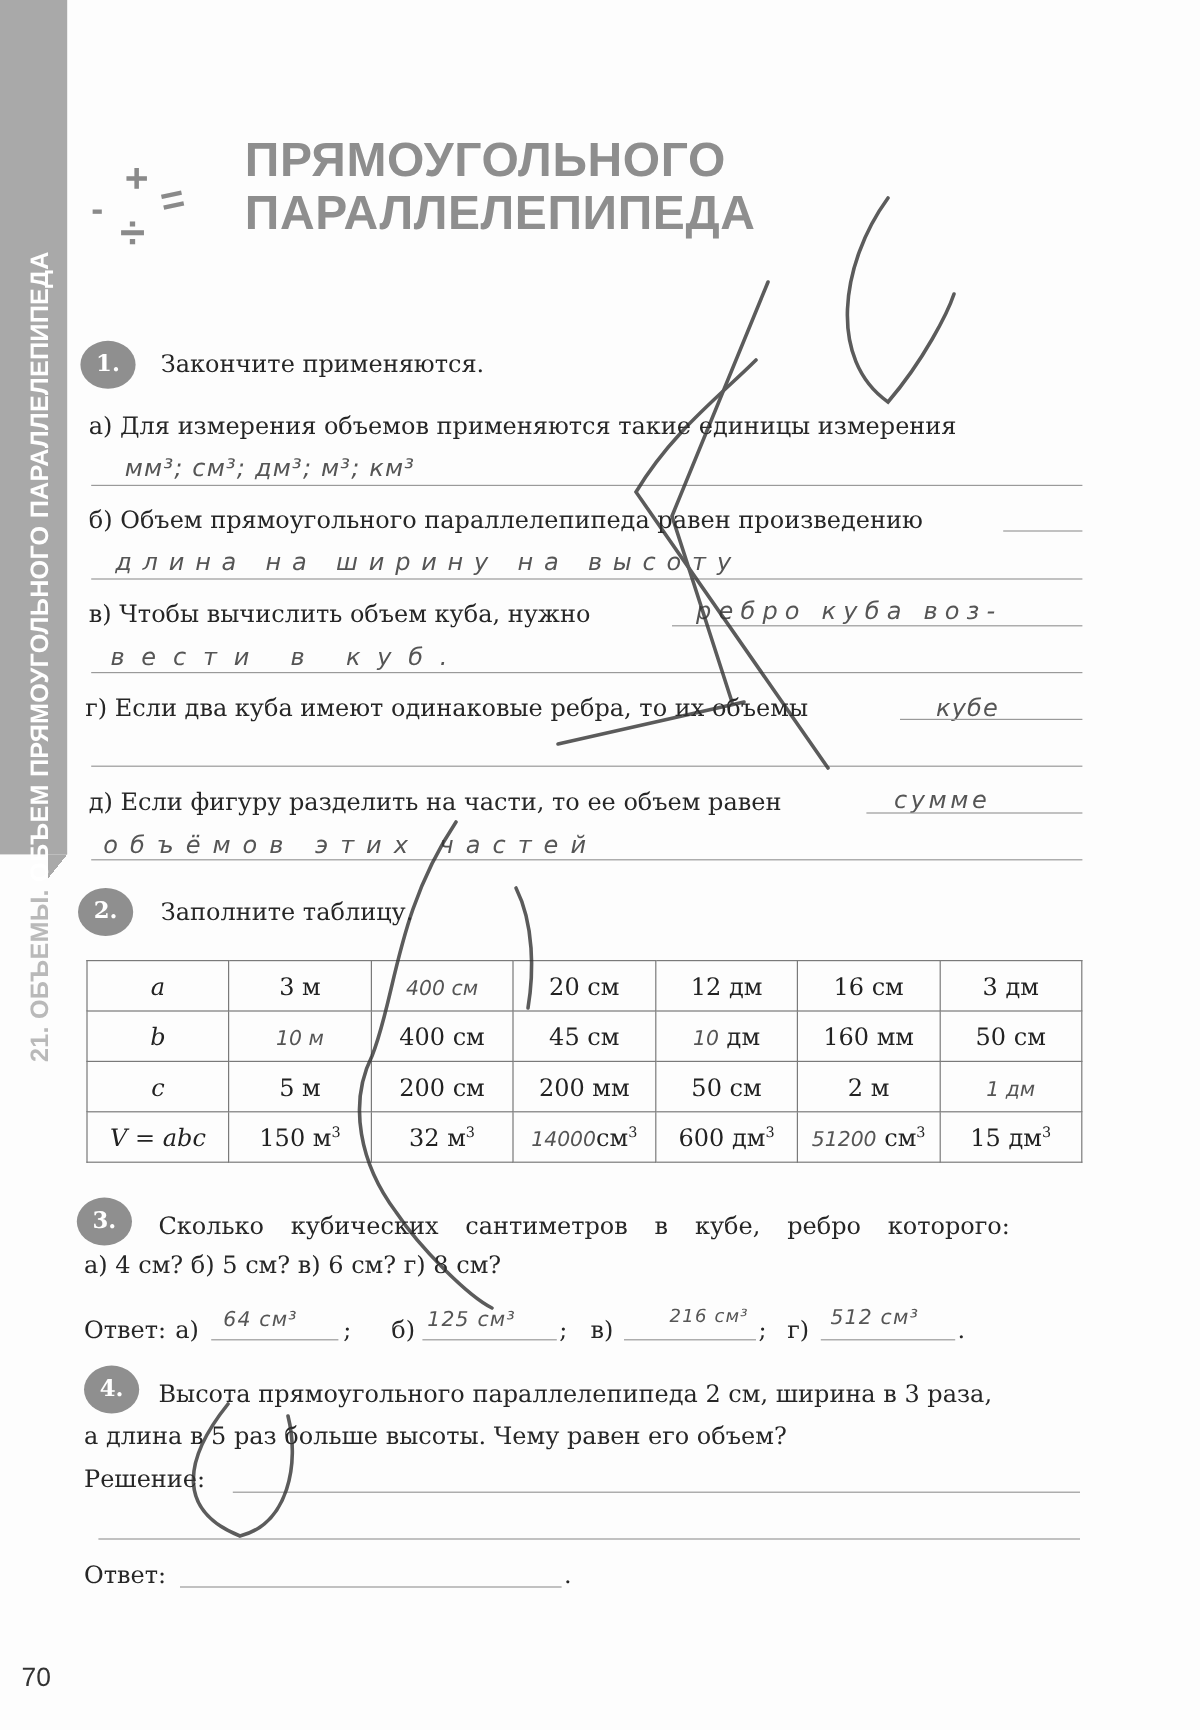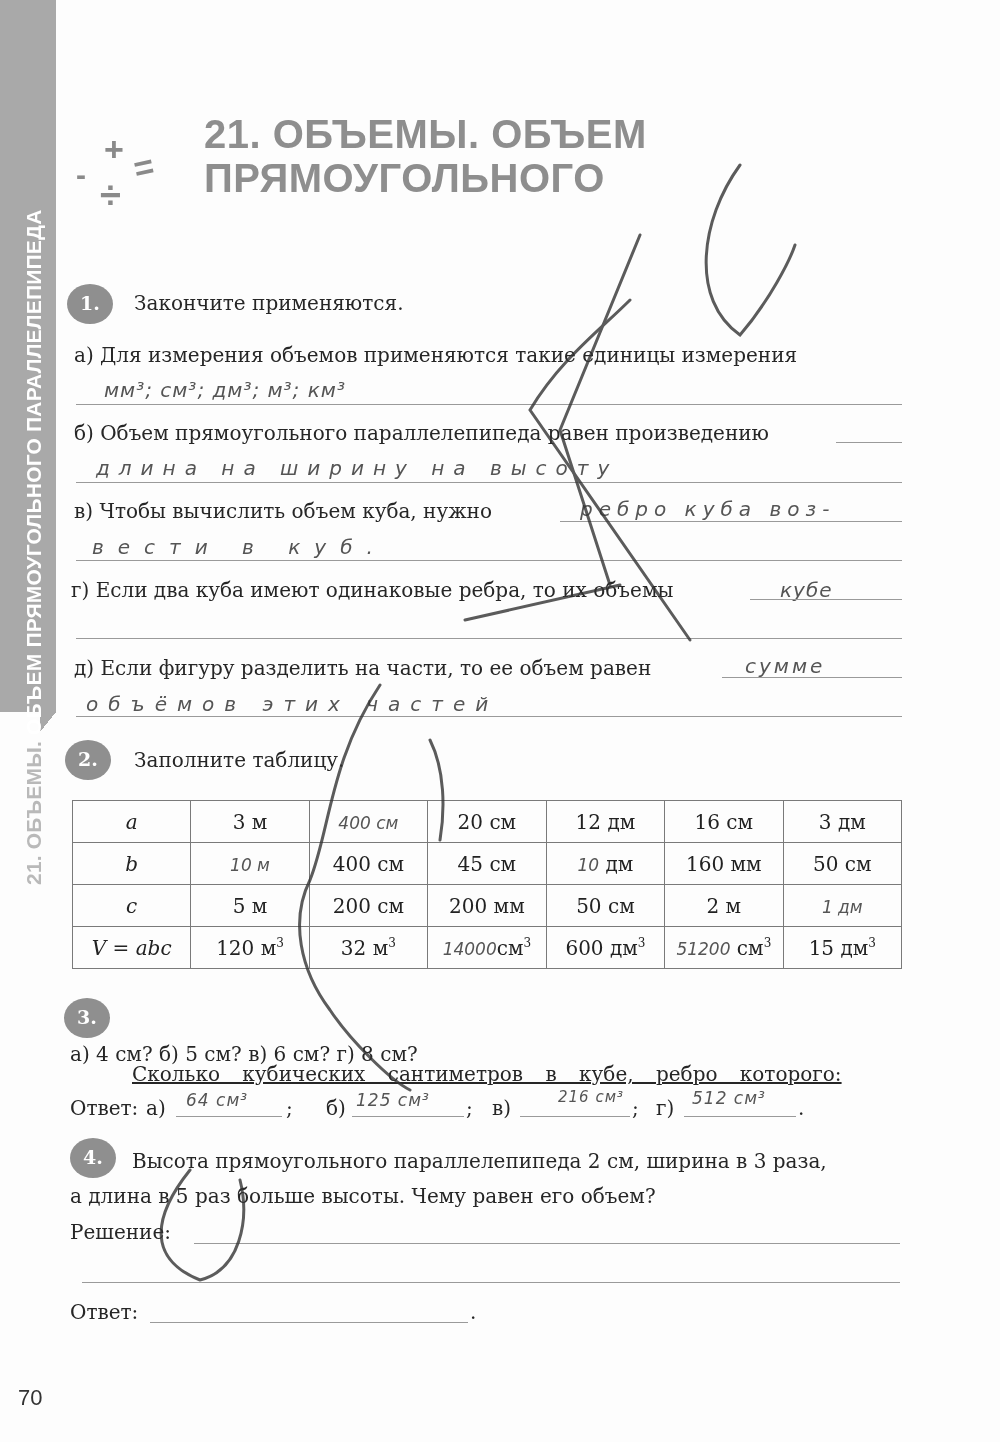--- a/index.html
+++ b/index.html
@@ -39,22 +39,22 @@
 <div class="sidebar-text"><span class="lower">21. ОБЪЕМЫ. </span><span>ОБЪЕМ ПРЯМОУГОЛЬНОГО ПАРАЛЛЕЛЕПИПЕДА</span></div>
 
 <div class="deco">
   <span style="left:4px;top:28px;font-size:30px;">-</span>
   <span style="left:32px;top:0px;font-size:34px;">+</span>
   <span style="left:28px;top:44px;font-size:38px;">÷</span>
   <span style="left:62px;top:18px;font-size:34px;transform:rotate(-12deg);">=</span>
 </div>
 
 <div class="title">
-  <div>21. ОБЪЕМЫ. ОБЪЕМ</div>
   <div>ПРЯМОУГОЛЬНОГО</div>
+  <div>ПАРАЛЛЕЛЕПИПЕДА</div>
 </div>
 
 <div class="badge" style="left:67px;top:284px;">1.</div>
 <div class="txt" style="left:134px;top:291px;">Закончите применяются.</div>
 
 <div class="txt" style="left:74px;top:343px;">а) Для измерения объемов применяются такие единицы измерения</div>
 <div class="hand" style="left:104px;top:378px;">мм³; см³; дм³; м³; км³</div>
 <div class="line" style="left:76px;top:404px;width:826px;"></div>
 
 <div class="txt" style="left:74px;top:421px;">б) Объем прямоугольного параллелепипеда равен произведению</div>
@@ -106,32 +106,32 @@
     <td class="hdr">c</td>
     <td>5 м</td>
     <td>200 см</td>
     <td>200 мм</td>
     <td>50 см</td>
     <td>2 м</td>
     <td><span class="h">1 дм</span></td>
   </tr>
   <tr>
     <td class="hdr">V = abc</td>
-    <td><span>120 м</span><sup>3</sup></td>
+    <td><span>150 м</span><sup>3</sup></td>
     <td><span>32 м</span><sup>3</sup></td>
     <td><span class="h">14000</span><span>см</span><sup>3</sup></td>
     <td><span>600 дм</span><sup>3</sup></td>
     <td><span class="h">51200</span><span> см</span><sup>3</sup></td>
     <td><span>15 дм</span><sup>3</sup></td>
   </tr>
 </tbody>
   </table>
 
 <div class="badge" style="left:64px;top:998px;">3.</div>
-<div class="txt" style="left:132px;top:1062px;word-spacing:16px;text-decoration:underline;">Сколько кубических сантиметров в кубе, ребро которого:</div>
+<div class="txt" style="left:132px;top:1009px;word-spacing:16px;">Сколько кубических сантиметров в кубе, ребро которого:</div>
 <div class="txt" style="left:70px;top:1042px;">а) 4 см?  б) 5 см?  в) 6 см?  г) 8 см?</div>
 
 <div class="txt" style="left:70px;top:1096px;">Ответ:</div>
 <div class="txt" style="left:146px;top:1096px;">а)</div>
 <div class="hand" style="left:186px;top:1090px;font-size:17px;">64 см³</div>
 <div class="line" style="left:176px;top:1116px;width:106px;"></div>
 <div class="txt" style="left:286px;top:1096px;">;</div>
 
 <div class="txt" style="left:326px;top:1096px;">б)</div>
 <div class="hand" style="left:356px;top:1090px;font-size:17px;">125 см³</div>

